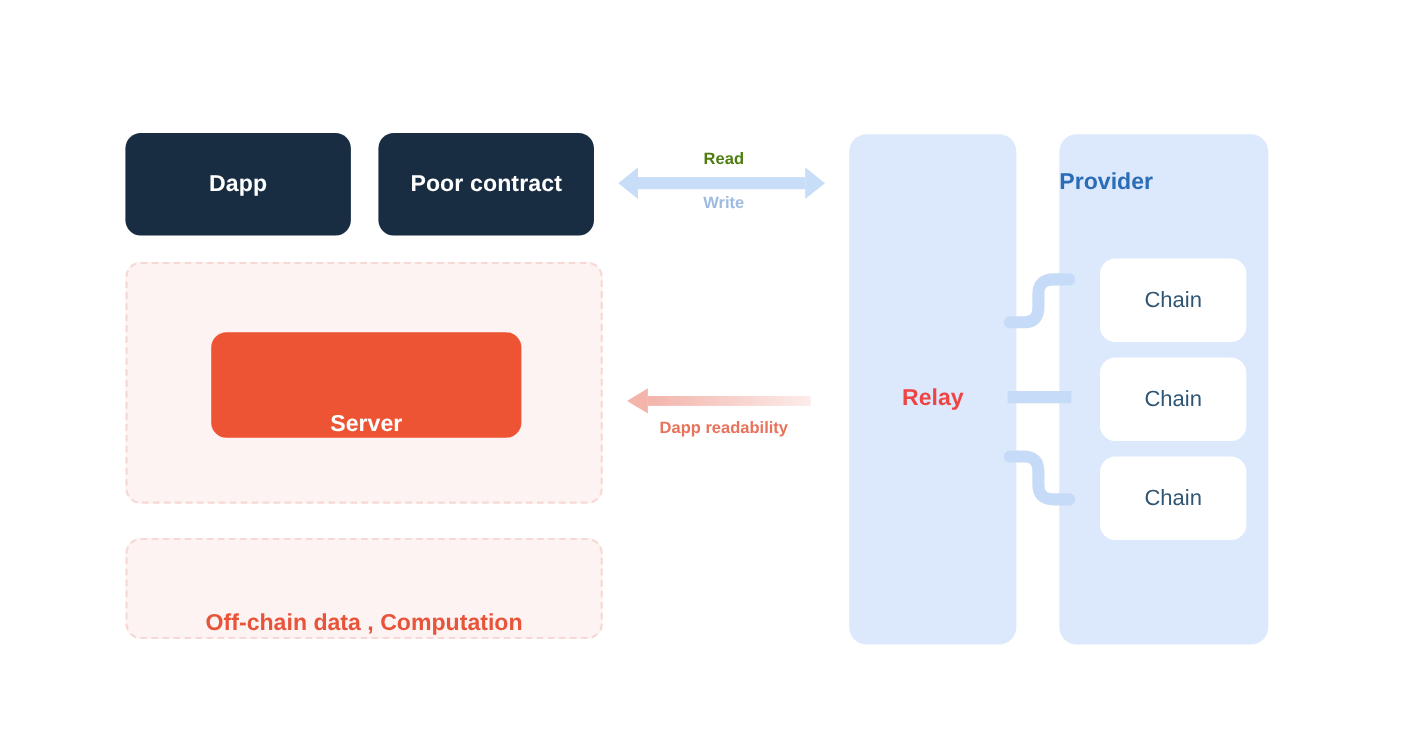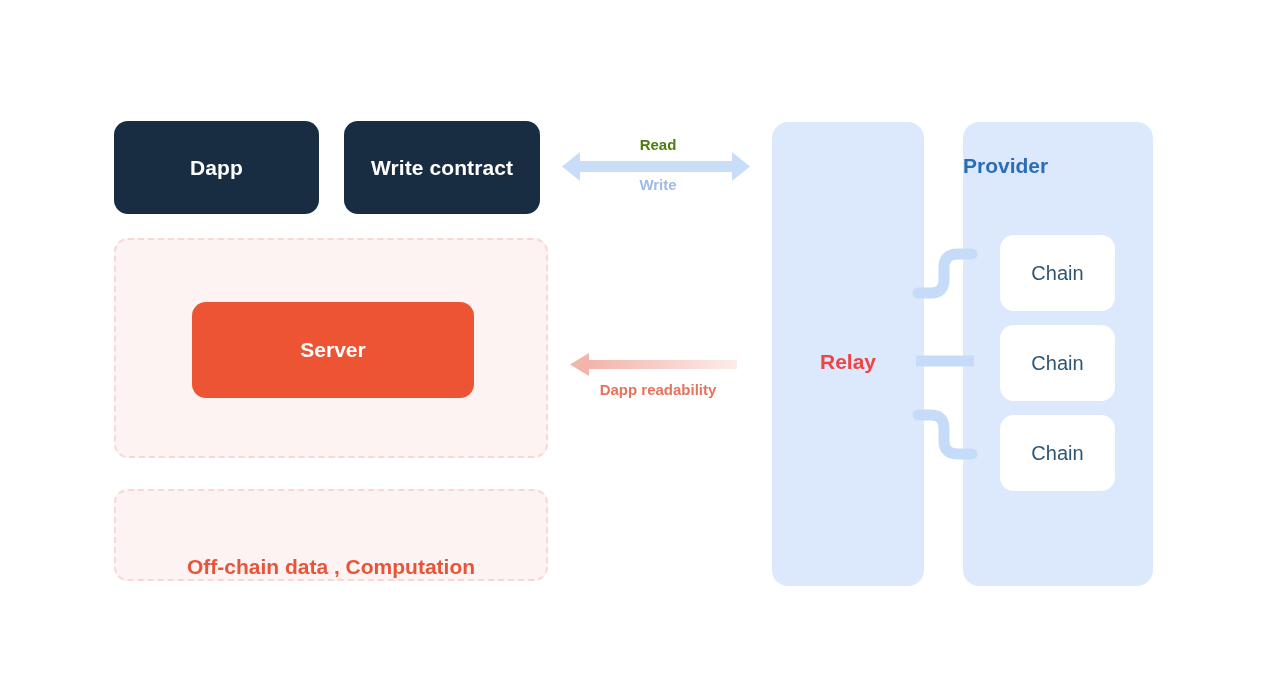--- a/index.html
+++ b/index.html
@@ -61,21 +61,21 @@
   
   #server-box {
     position: absolute;
     left: 192px;
     top: 302px;
     width: 282px;
     height: 96px;
     background: #ec5433;
     border-radius: 14px;
     display: flex;
-    align-items: center;
+    align-items: flex-end;
     justify-content: center;
   }
   #server-box .label {
     color: #ffffff;
     font-weight: bold;
     font-size: 21px;
   }
 
   
   .blue-panel {
@@ -104,21 +104,21 @@
     text-align: left;
     color: #2a6cb5;
     font-weight: bold;
     font-size: 21px;
   }
 
   
   .chain-card {
     position: absolute;
     left: 1000px;
-    width: 115px;
+    width: 133px;
     height: 76px;
     background: #ffffff;
     border-radius: 14px;
     display: flex;
     align-items: center;
     justify-content: center;
   }
   .chain-card .label {
     color: #2f5574;
     font-size: 20px;
@@ -163,21 +163,21 @@
     <path d="M 916 361 L 974 361" fill="none" stroke="#c6dbf7" stroke-width="11" stroke-linecap="butt"></path>
 
     <path d="M 918 415 L 931 415 C 941 415 944 421 944 429 L 944 441 C 944 449 948 454 958 454 L 972 454" fill="none" stroke="#c6dbf7" stroke-width="11" stroke-linecap="round"></path>
   </svg>
 
   <div class="navy-box" id="dapp-box">
     <span class="label">Dapp</span>
   </div>
 
   <div class="navy-box" id="contract-box">
-    <span class="label">Write contract</span>
+    <span class="label">Poor contract</span>
   </div>
 
   <div class="dashed-box" id="server-zone"></div>
 
   <div id="server-box">
     <span class="label">Server</span>
   </div>
 
   <div class="dashed-box" id="offchain-zone">
     <span id="offchain-label">Off-chain data , Computation</span>

